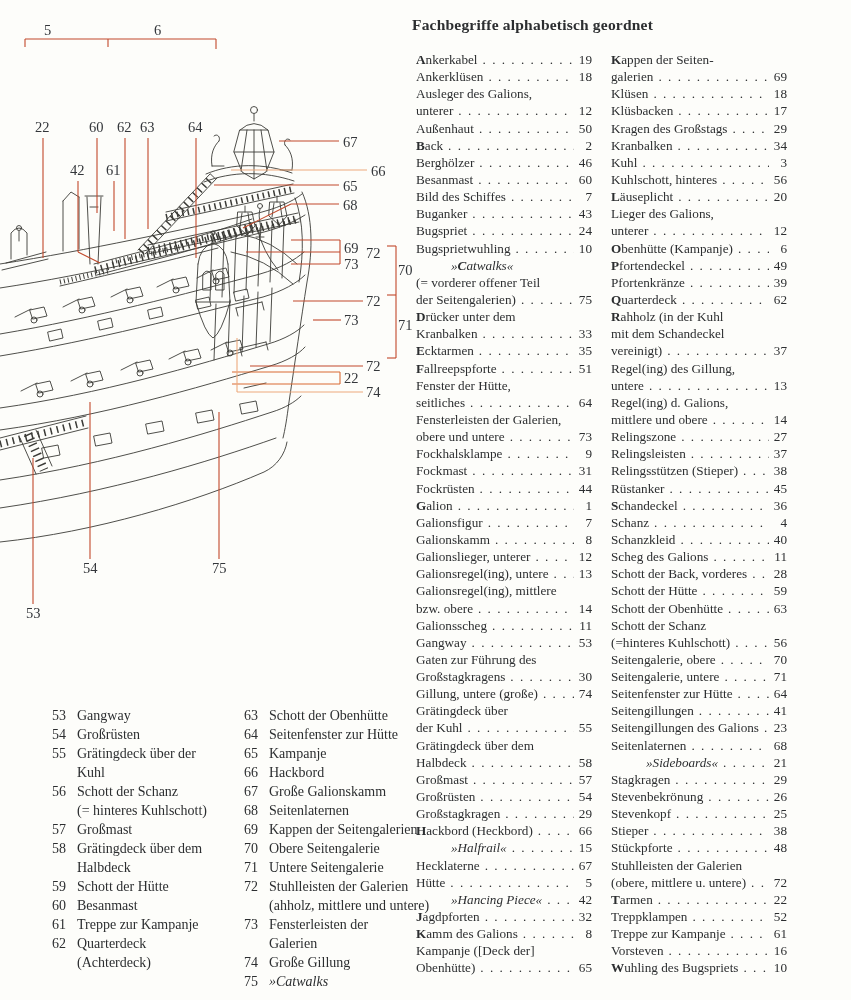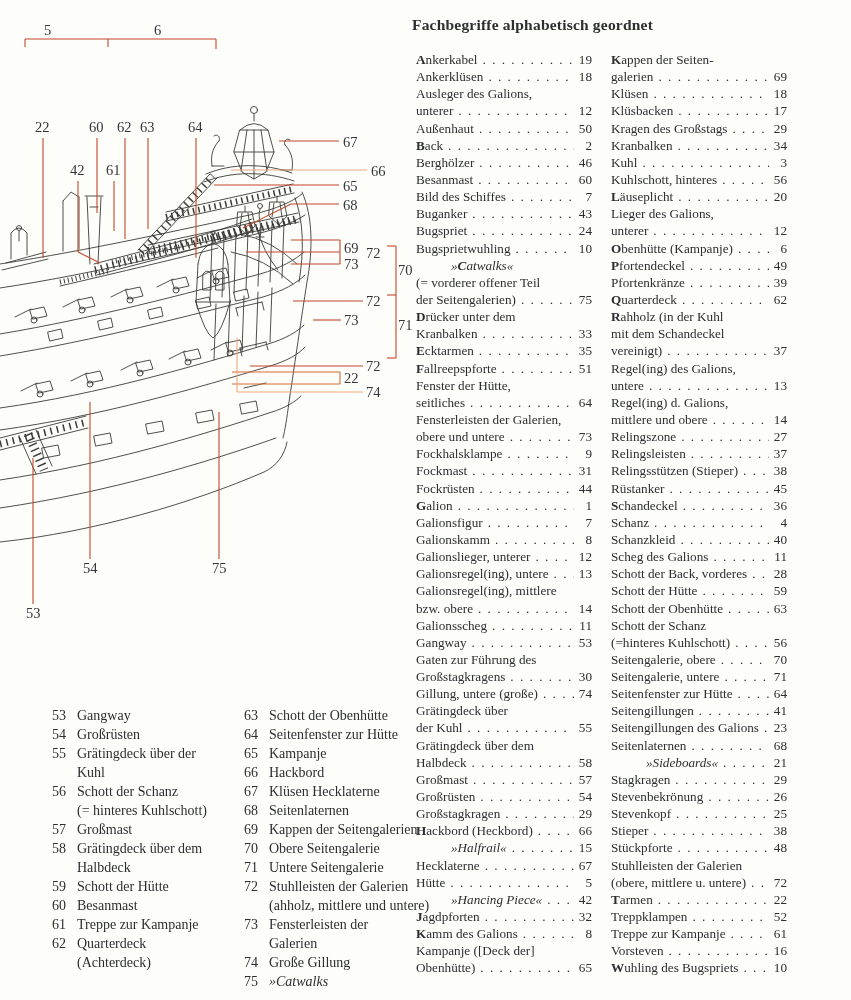--- a/index.html
+++ b/index.html
@@ -546,21 +546,21 @@
       </div>
       <div class="idx-line">
         <span class="t">mit dem Schandeckel</span>
       </div>
       <div class="idx-line">
         <span class="t">vereinigt)</span>
         <span class="dots"></span>
         <span class="num">37</span>
       </div>
       <div class="idx-line">
-        <span class="t">Regel(ing) des Galions,</span>
+        <span class="t">Regel(ing) des Gillung,</span>
       </div>
       <div class="idx-line">
         <span class="t">untere</span>
         <span class="dots"></span>
         <span class="num">13</span>
       </div>
       <div class="idx-line">
         <span class="t">Regel(ing) d. Galions,</span>
       </div>
       <div class="idx-line">
@@ -796,21 +796,21 @@
       <div class="leg-line">
         <span class="lnum">65</span>
         <span class="ltxt">Kampanje</span>
       </div>
       <div class="leg-line">
         <span class="lnum">66</span>
         <span class="ltxt">Hackbord</span>
       </div>
       <div class="leg-line">
         <span class="lnum">67</span>
-        <span class="ltxt">Klüsen Hecklaterne</span>
+        <span class="ltxt">Große Galionskamm</span>
       </div>
       <div class="leg-line">
         <span class="lnum">68</span>
         <span class="ltxt">Seitenlaternen</span>
       </div>
       <div class="leg-line">
         <span class="lnum">69</span>
         <span class="ltxt">Kappen der Seitengalerien</span>
       </div>
       <div class="leg-line">

